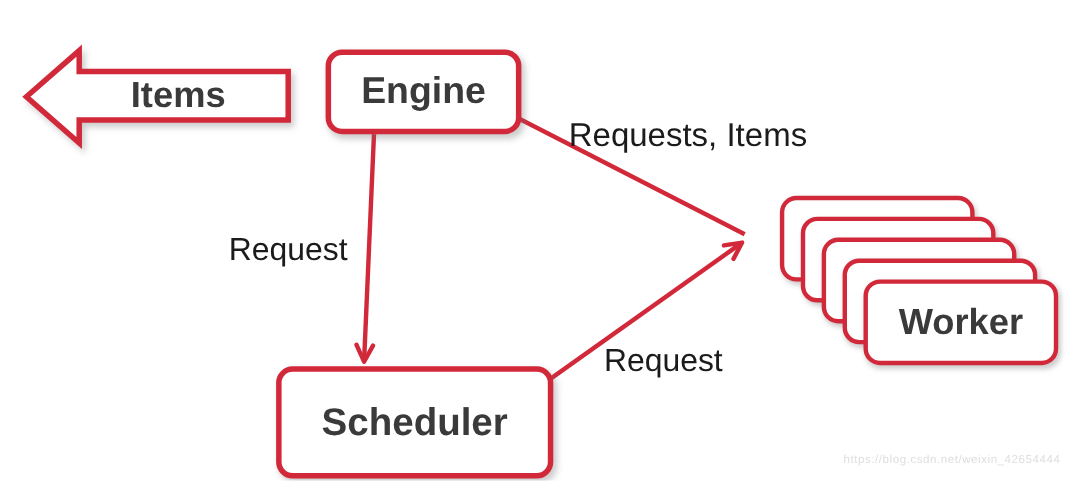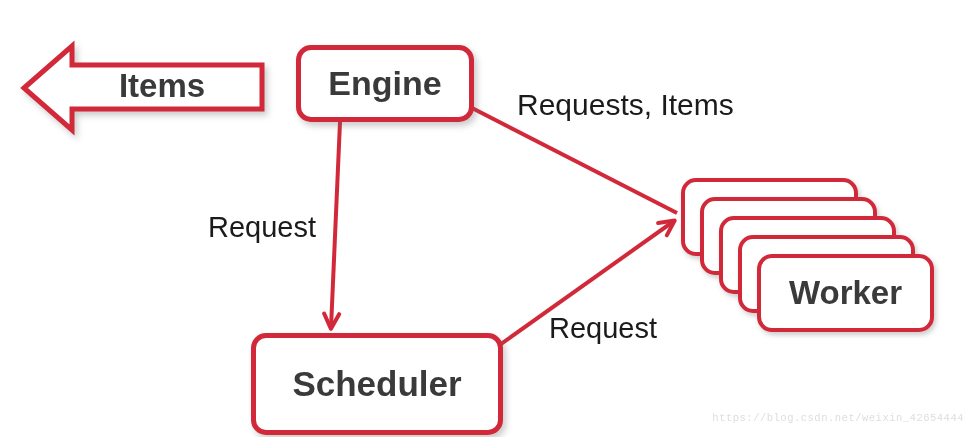--- a/index.html
+++ b/index.html
@@ -32,41 +32,42 @@
     position: absolute;
     width: 177px; height: 78px;
     background: #ffffff;
     border: 4px solid var(--red);
     border-radius: 15px;
     box-shadow: 2px 3px 5px rgba(110,110,110,0.35);
     display: flex; align-items: center; justify-content: center;
     color: var(--node-text);
     font-weight: bold;
     font-size: 33px;
+    margin-left: 28px;
   }
 
   .edge-label {
     position: absolute;
     color: var(--label-text);
     font-weight: 400;
     white-space: nowrap;
   }
   .label-items {
     left: 72px; top: 63px; width: 180px; height: 46px;
     display: flex; align-items: center; justify-content: center;
     color: var(--node-text); font-weight: bold; font-size: 33px; text-align: center;
   }
-  .label-requests-items { left: 517px; top: 88px;  font-size: 30px; }
+  .label-requests-items { left: 517px; top: 107px;  font-size: 30px; }
   .label-request-left   { left: 208px; top: 211px; font-size: 29px; }
   .label-request-right  { left: 549px; top: 312px; font-size: 29px; }
 
   .watermark {
     position: absolute;
     right: 8px; top: 412px;
-    font-family: Liberation Mono, monospace;
+    font-family: Liberation Sans, sans-serif;
     font-size: 10.5px;
     color: #dedede;
     letter-spacing: 0.5px;
   }
 </style>
 </head>
 <body>
 
 <div class="canvas">
 

